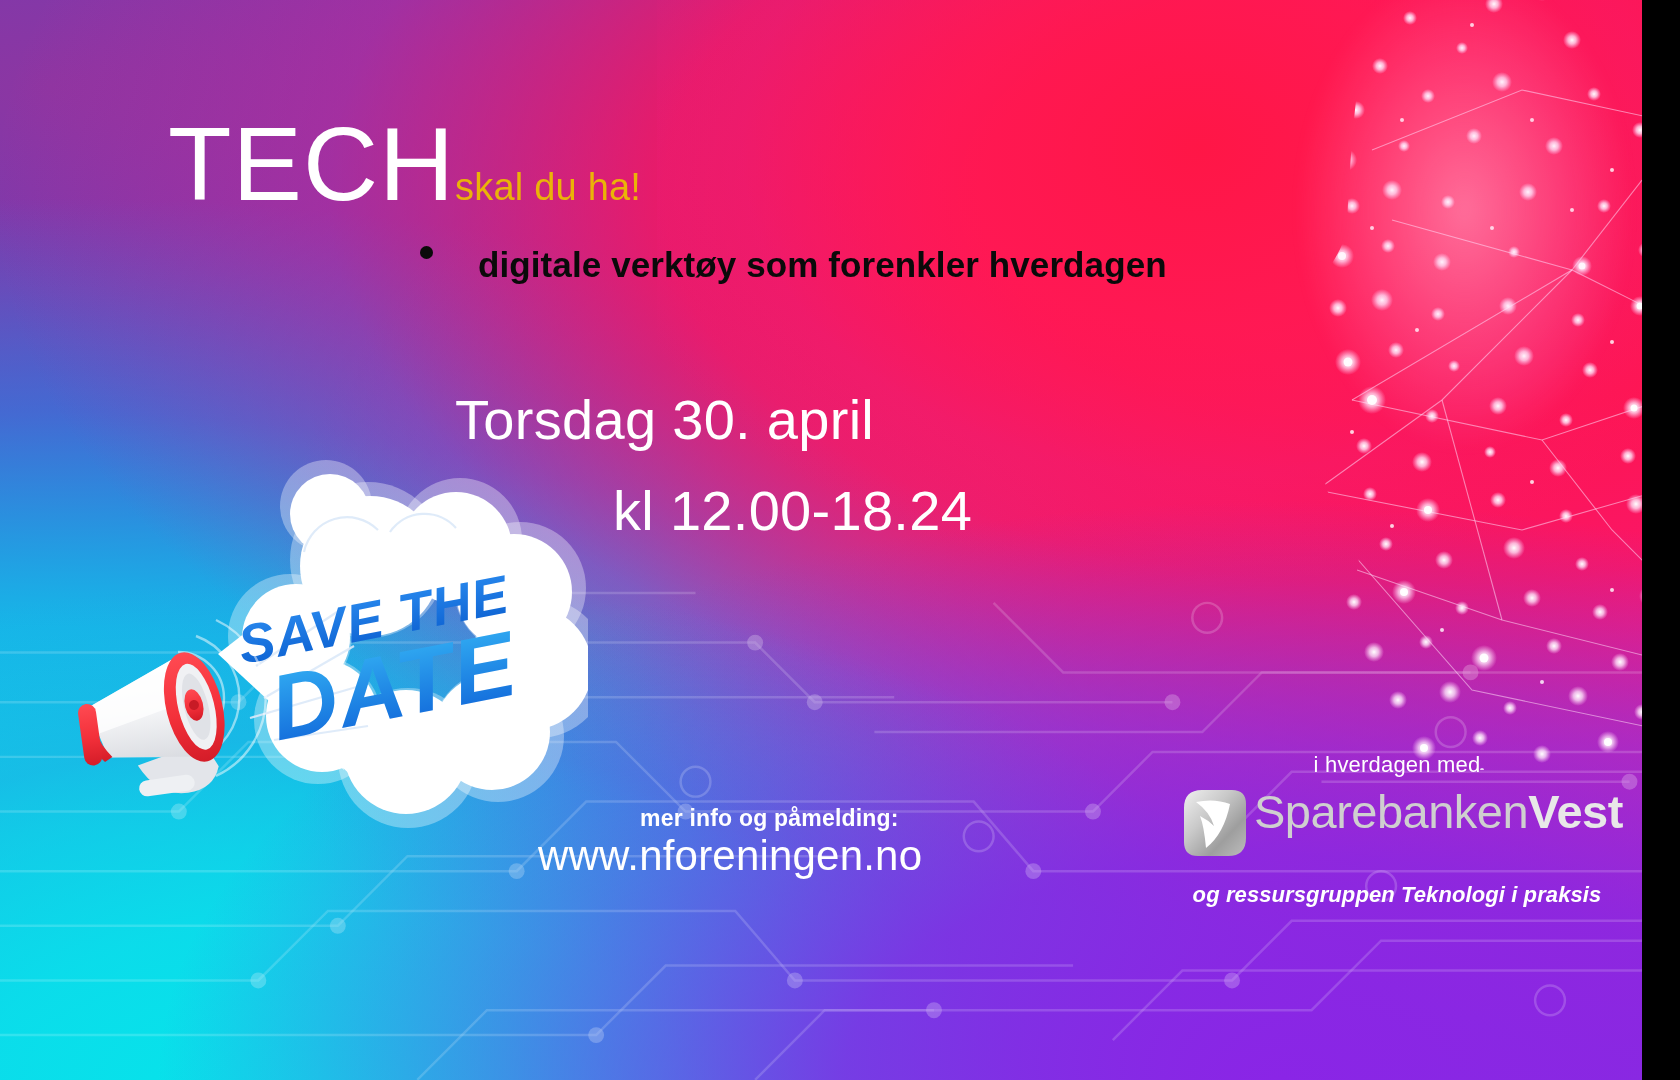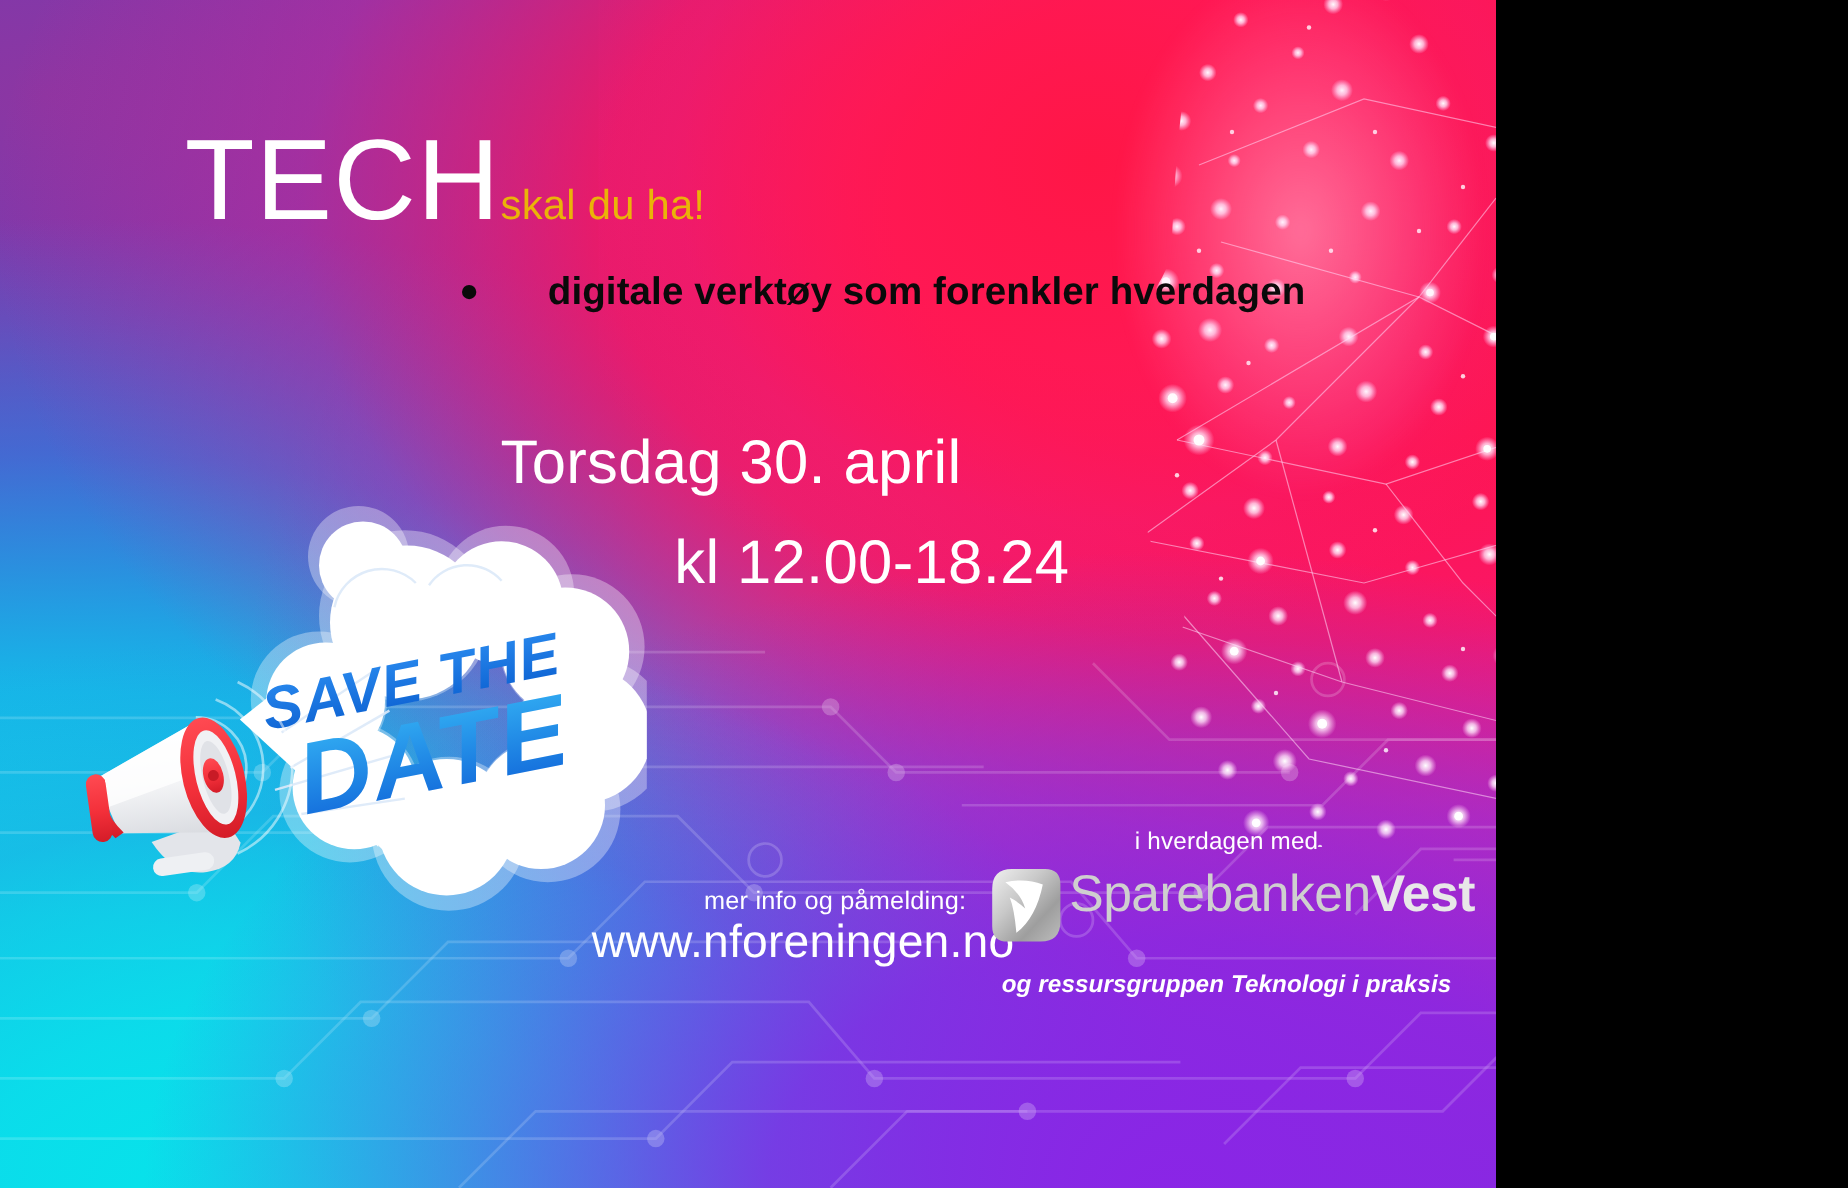--- a/index.html
+++ b/index.html
@@ -7,21 +7,21 @@
   html, body {
     width:1680px; height:1080px;
     overflow:hidden;
     font-family:"Liberation Sans", sans-serif;
     background:#000;
   }
 
   
   .poster{
     position:relative;
-    width:1360px; height:1080px;
+    width:1642px; height:1080px;
     overflow:hidden;
     isolation:isolate;
   }
 
   
   .bg-base{
     position:absolute; inset:0;
     background:
       radial-gradient(120% 95% at 86% 18%,  #ff1a4e 0%,  #ff1550 22%, rgba(255,20,90,0.85) 38%, rgba(233,30,140,0.35) 55%, rgba(200,40,170,0.0) 72%),
       radial-gradient(110% 100% at 99% 58%, #e81fa8 0%, rgba(214,31,186,0.75) 30%, rgba(170,45,210,0.25) 55%, rgba(150,50,220,0) 75%),
@@ -70,21 +70,21 @@
     letter-spacing:1px;
   }
   .headline-sub{
     font-size:38px; line-height:1;
     font-weight:400; color:#eab308;
     letter-spacing:.2px;
   }
 
   .bulletline{
     position:absolute; left:420px; top:246px;
-    display:flex; align-items:center; gap:23px;
+    display:flex; align-items:flex-start; gap:3px;
     color:#0a0a0a;
   }
   .bulletline .dot{
     width:13px; height:13px; border-radius:50%;
     background:#0a0a0a; flex:0 0 auto;
     margin-right:42px;
   }
   .bulletline .txt{
     font-size:35px; font-weight:700; line-height:1.1;
     color:#0a0a0a; letter-spacing:.1px;
@@ -109,21 +109,21 @@
     position:absolute; left:68px; top:440px;
     width:520px; height:400px;
   }
 
   
   .footer-url{
     position:absolute; left:538px; top:805px;
     color:#ffffff; text-align:left;
   }
   .footer-url .small{
-    font-size:23px; font-weight:400; letter-spacing:.2px;
+    font-size:23px; font-weight:700; letter-spacing:.2px;
     margin-left:102px;
   }
   .footer-url .big{
     font-size:42px; font-weight:400; letter-spacing:.2px;
   }
 
   
   .sponsor{
     position:absolute; right:30px; top:752px;
     width:430px;

